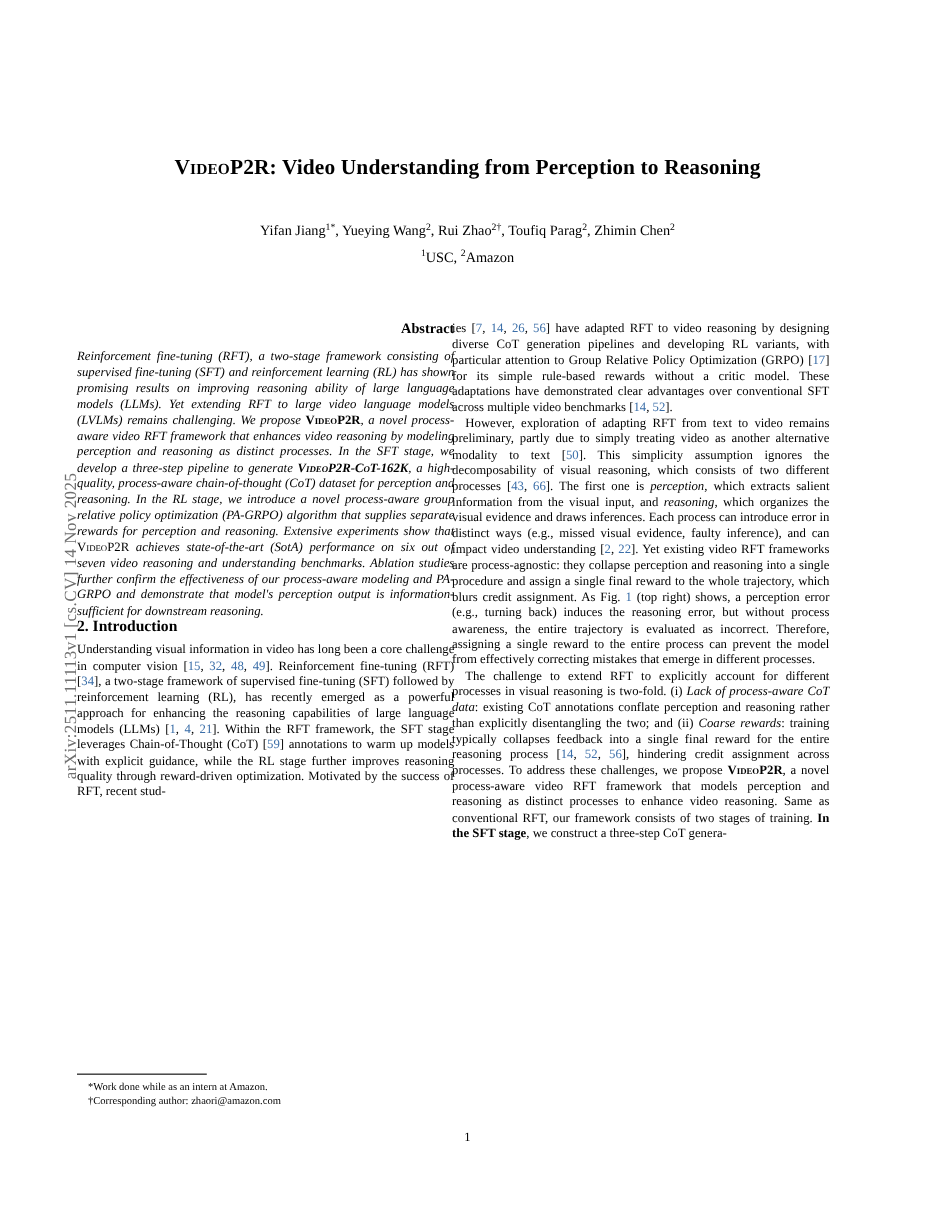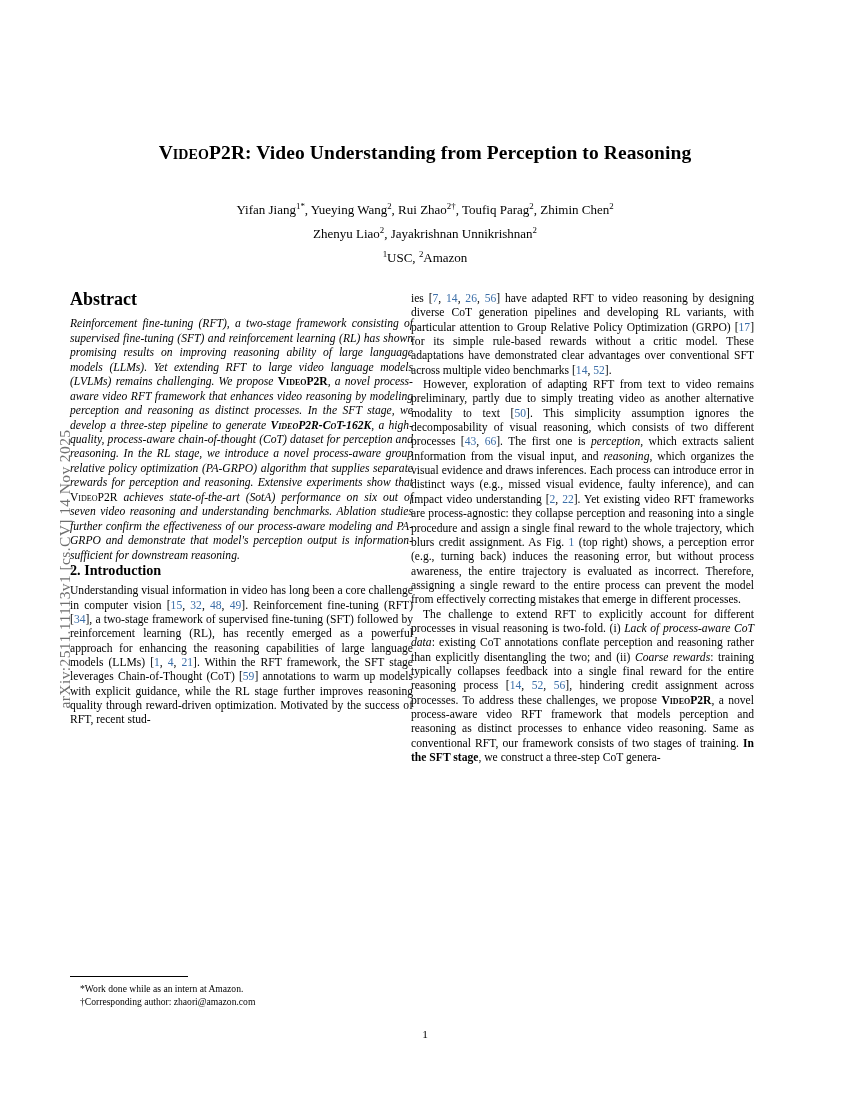--- a/index.html
+++ b/index.html
@@ -80,22 +80,22 @@
   #col-left  { left: 70px; }
   #col-right { left: 411px; }
 
   h2.section-head {
     font-size: 14.2px;
     font-weight: bold;
     margin: 0 0 7px 0;
     text-align: left;
   }
   .abstract-head {
-    text-align: left;
-    font-size: 18px;
+    text-align: right;
+    font-size: 13px;
     font-weight: bold;
     margin: 0 0 11px 0;
   }
   p.para {
     margin: 0;
     text-indent: 12px;
   }
   p.para.noindent { text-indent: 0; }
   p.abstract-body {
     margin: 0;
@@ -142,21 +142,20 @@
 <body>
 
 <div id="arxiv-stamp">arXiv:2511.11113v1  [cs.CV]  14 Nov 2025</div>
 
 <div id="page">
 
   <div id="title"><span class="sc">Video</span><span>P2R: Video Understanding from Perception to Reasoning</span></div>
 
   <div id="authors">
     <span class="author-line">Yifan Jiang<sup>1</sup><sup>*</sup>, Yueying Wang<sup>2</sup>, Rui Zhao<sup>2</sup><sup>†</sup>, Toufiq Parag<sup>2</sup>, Zhimin Chen<sup>2</sup></span>
-    <span class="author-line">Zhenyu Liao<sup>2</sup>, Jayakrishnan Unnikrishnan<sup>2</sup></span>
     <span class="author-line"><sup>1</sup>USC, <sup>2</sup>Amazon</span>
   </div>
 
   <div class="col" id="col-left">
 
     <div class="abstract-head">Abstract</div>
 
     <p class="abstract-body"><span>Reinforcement fine-tuning (RFT), a two-stage framework consisting of supervised fine-tuning (SFT) and reinforcement learning (RL) has shown promising results on improving reasoning ability of large language models (LLMs). Yet extending RFT to large video language models (LVLMs) remains challenging. We propose </span><span class="bsc">VideoP2R</span><span>, a novel process-aware video RFT framework that enhances video reasoning by modeling perception and reasoning as distinct processes. In the SFT stage, we develop a three-step pipeline to generate </span><span class="bold-ital-sc">VideoP2R-CoT-162K</span><span>, a high-quality, process-aware chain-of-thought (CoT) dataset for perception and reasoning. In the RL stage, we introduce a novel process-aware group relative policy optimization (PA-GRPO) algorithm that supplies separate rewards for perception and reasoning. Extensive experiments show that </span><span class="bsci">VideoP2R</span><span> achieves state-of-the-art (SotA) performance on six out of seven video reasoning and understanding benchmarks. Ablation studies further confirm the effectiveness of our process-aware modeling and PA-GRPO and demonstrate that model's perception output is information-sufficient for downstream reasoning.</span></p>
 
     <h2 class="section-head gap-before">2. Introduction</h2>

